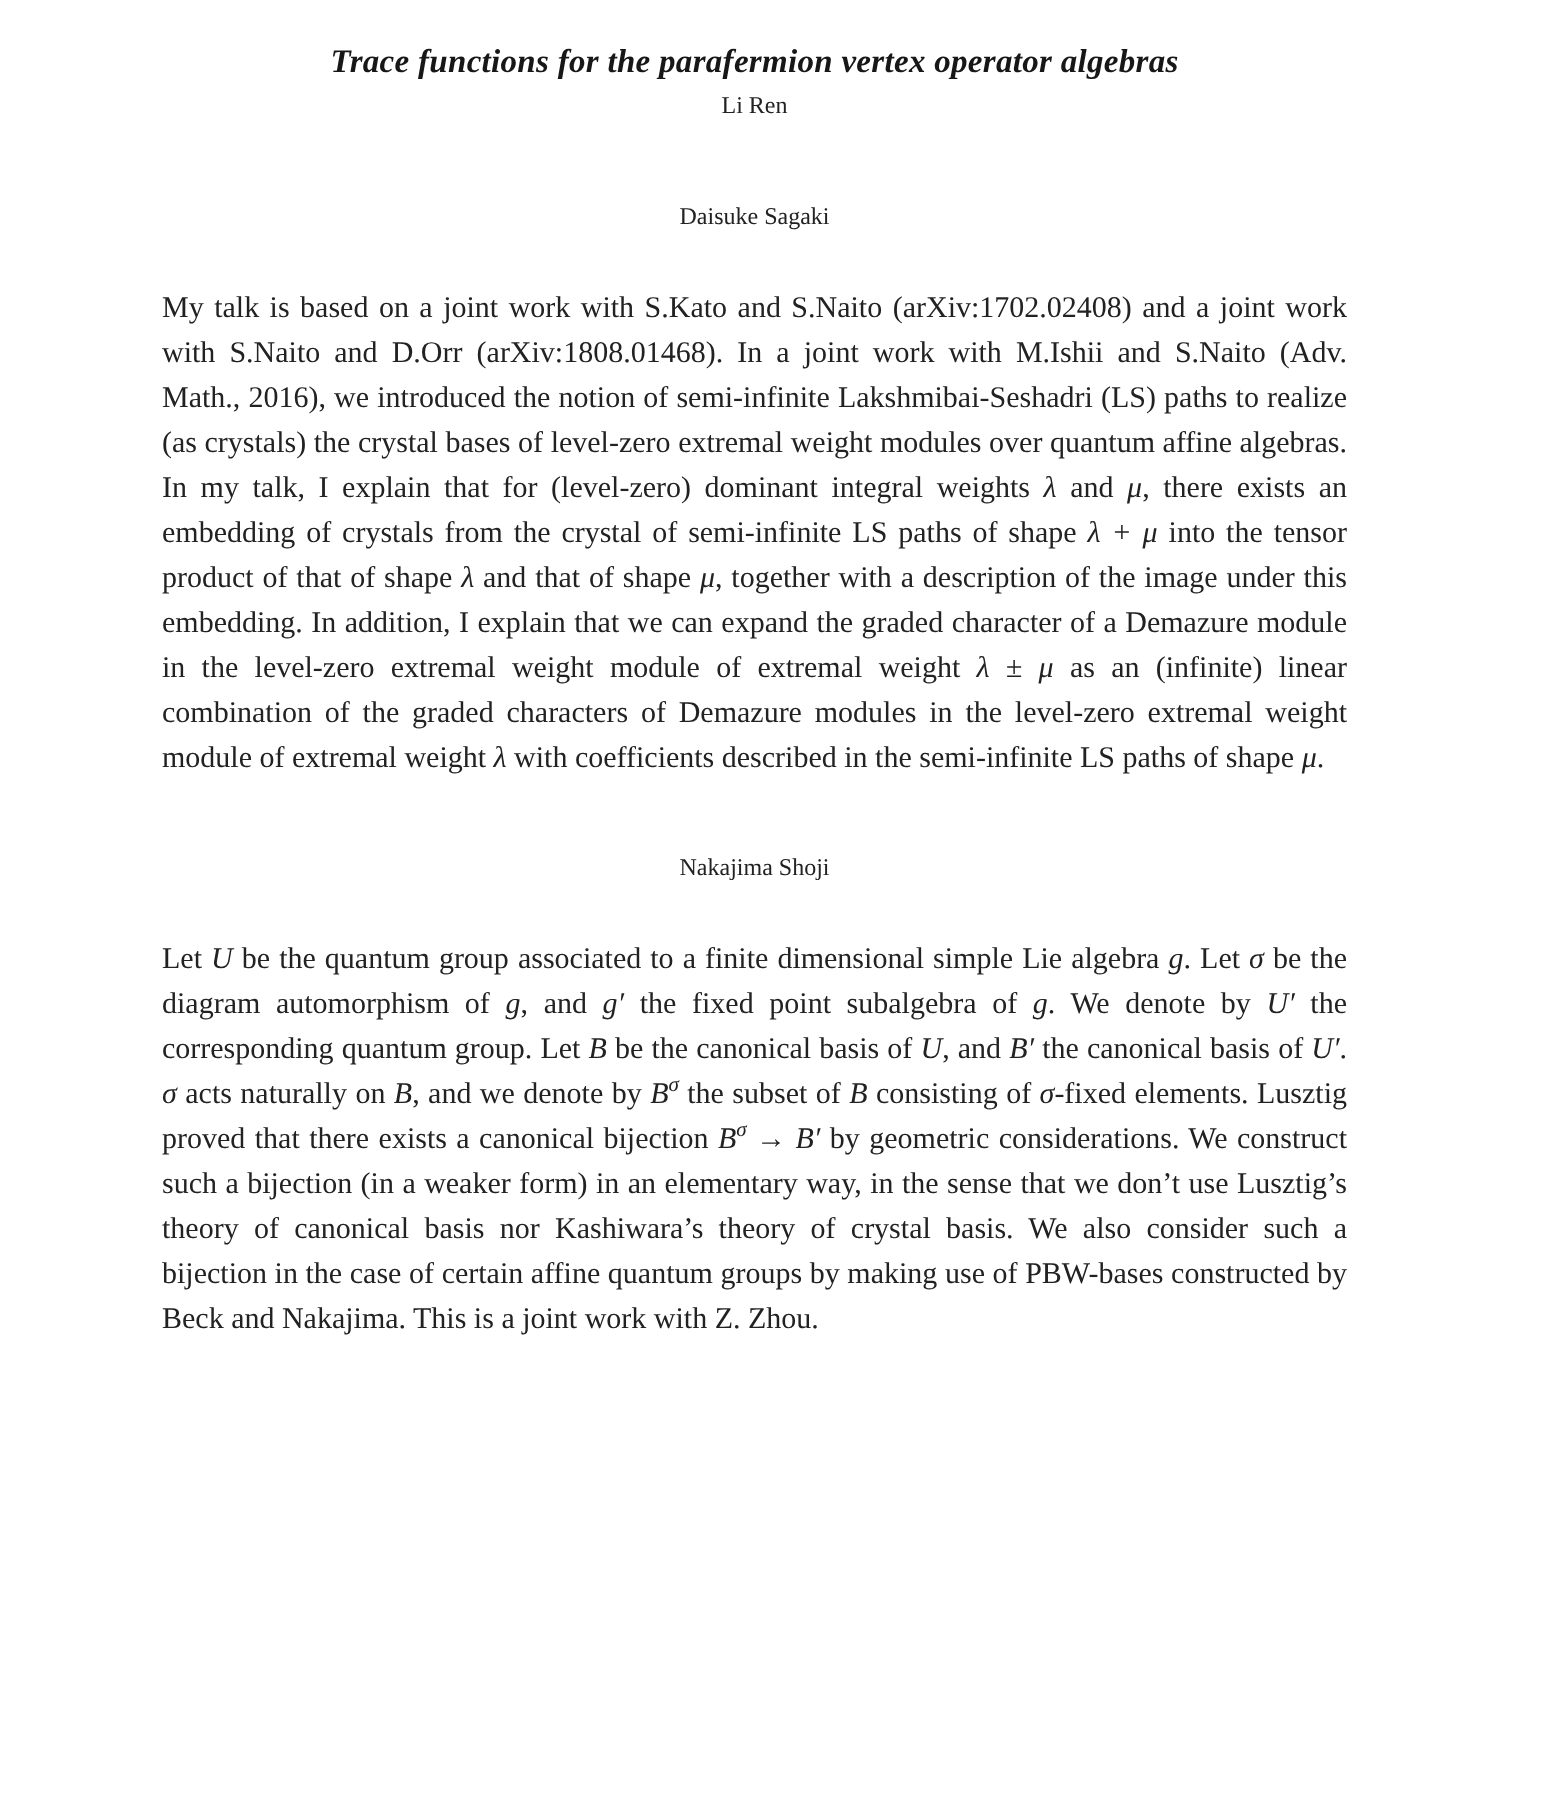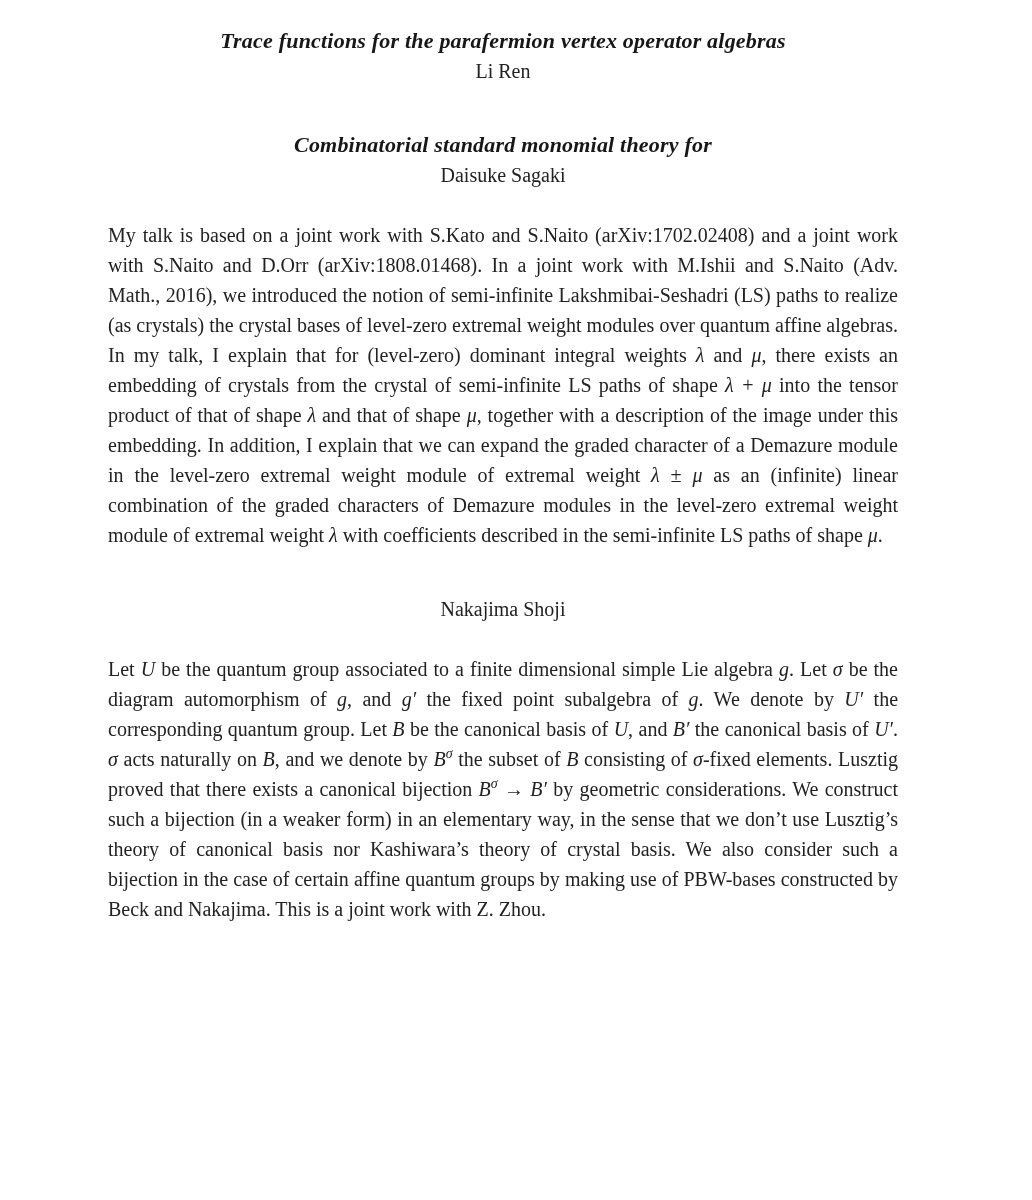--- a/index.html
+++ b/index.html
@@ -27,21 +27,21 @@
     text-align: center;
     font-weight: bold;
     font-style: italic;
     font-size: 22px;
     line-height: 30px;
     letter-spacing: 0.2px;
     color: #171717;
   }
   .abstract-author {
     text-align: center;
-    font-size: 20px;
+    font-size: 16px;
     line-height: 30px;
     color: #222222;
   }
   .abstract-body {
     margin-top: 30px;
     text-align: justify;
     font-size: 20px;
     line-height: 30px;
     color: #222222;
   }
@@ -61,21 +61,20 @@
 
   <section class="abstract">
     <div class="abstract-title">
       <div>Trace functions for the parafermion vertex operator algebras</div>
     </div>
     <div class="abstract-author">Li Ren</div>
   </section>
 
   <section class="abstract">
     <div class="abstract-title">
-      <div>Combinatorial standard monomial theory for</div>
     </div>
     <div class="abstract-author">Daisuke Sagaki</div>
     <p class="abstract-body"><span>My talk is based on a joint work with S.Kato and S.Naito (arXiv:1702.02408) and a joint work with S.Naito and D.Orr (arXiv:1808.01468). In a joint work with M.Ishii and S.Naito (Adv. Math., 2016), we introduced the notion of semi-infinite Lakshmibai-Seshadri (LS) paths to realize (as crystals) the crystal bases of level-zero extremal weight modules over quantum affine algebras. In my talk, I explain that for (level-zero) dominant integral weights </span><span class="math">λ</span><span> and </span><span class="math">μ</span><span>, there exists an embedding of crystals from the crystal of semi-infinite LS paths of shape </span><span class="math">λ + μ</span><span> into the tensor product of that of shape </span><span class="math">λ</span><span> and that of shape </span><span class="math">μ</span><span>, together with a description of the image under this embedding. In addition, I explain that we can expand the graded character of a Demazure module in the level-zero extremal weight module of extremal weight </span><span class="math">λ ± μ</span><span> as an (infinite) linear combination of the graded characters of Demazure modules in the level-zero extremal weight module of extremal weight </span><span class="math">λ</span><span> with coefficients described in the semi-infinite LS paths of shape </span><span class="math">μ</span><span>.</span></p>
   </section>
 
   <section class="abstract">
     <div class="abstract-author">Nakajima Shoji</div>
     <p class="abstract-body"><span>Let </span><span class="math">U</span><span> be the quantum group associated to a finite dimensional simple Lie algebra </span><span class="math">g</span><span>. Let </span><span class="math">σ</span><span> be the diagram automorphism of </span><span class="math">g</span><span>, and </span><span class="math">g′</span><span> the fixed point subalgebra of </span><span class="math">g</span><span>. We denote by </span><span class="math">U′</span><span> the corresponding quantum group. Let </span><span class="math">B</span><span> be the canonical basis of </span><span class="math">U</span><span>, and </span><span class="math">B′</span><span> the canonical basis of </span><span class="math">U′</span><span>. </span><span class="math">σ</span><span> acts naturally on </span><span class="math">B</span><span>, and we denote by </span><span class="math">B</span><sup class="math">σ</sup><span> the subset of </span><span class="math">B</span><span> consisting of </span><span class="math">σ</span><span>-fixed elements. Lusztig proved that there exists a canonical bijection </span><span class="math">B</span><sup class="math">σ</sup><span class="math"> → </span><span class="math">B′</span><span> by geometric considerations. We construct such a bijection (in a weaker form) in an elementary way, in the sense that we don’t use Lusztig’s theory of canonical basis nor Kashiwara’s theory of crystal basis. We also consider such a bijection in the case of certain affine quantum groups by making use of PBW-bases constructed by Beck and Nakajima. This is a joint work with Z. Zhou.</span></p>
   </section>
 

